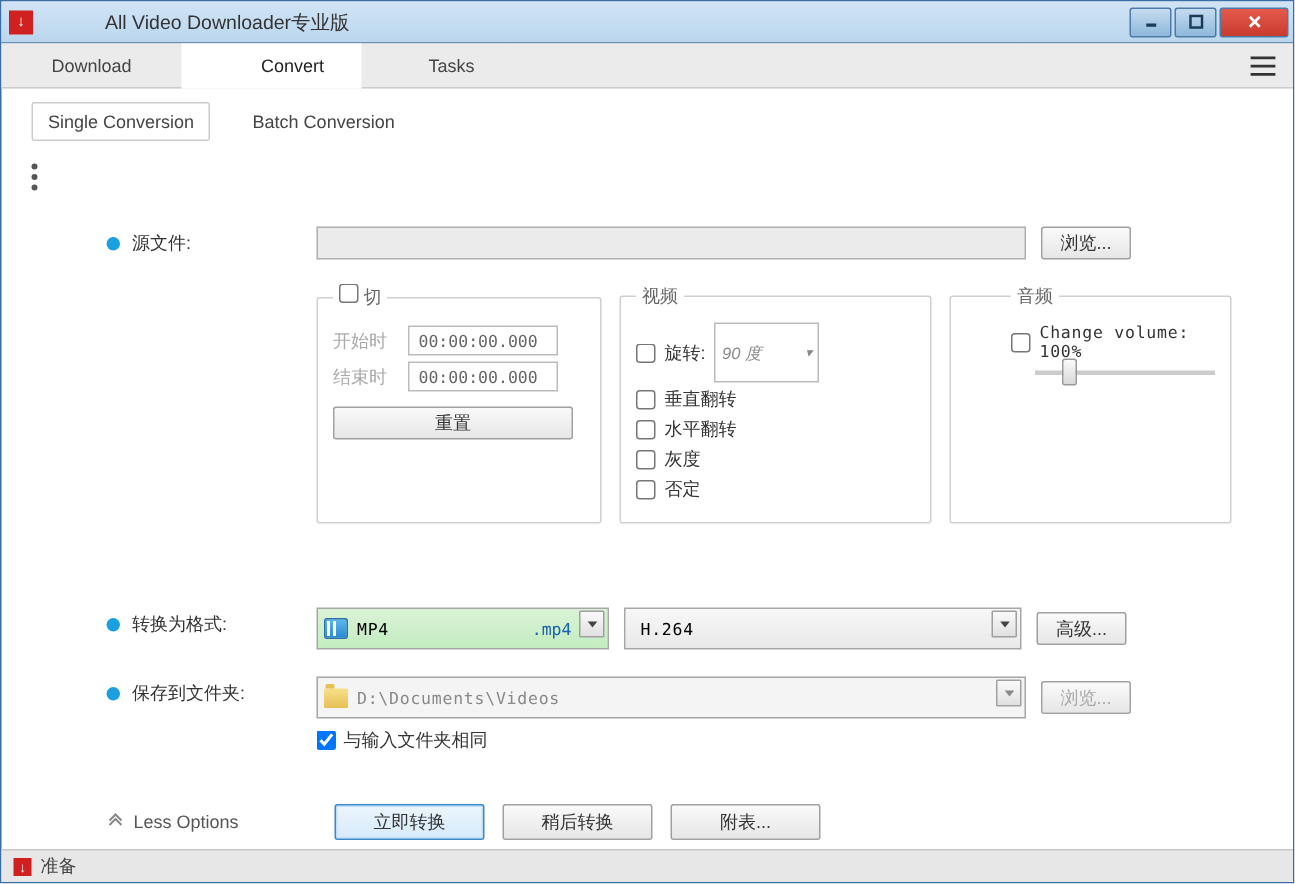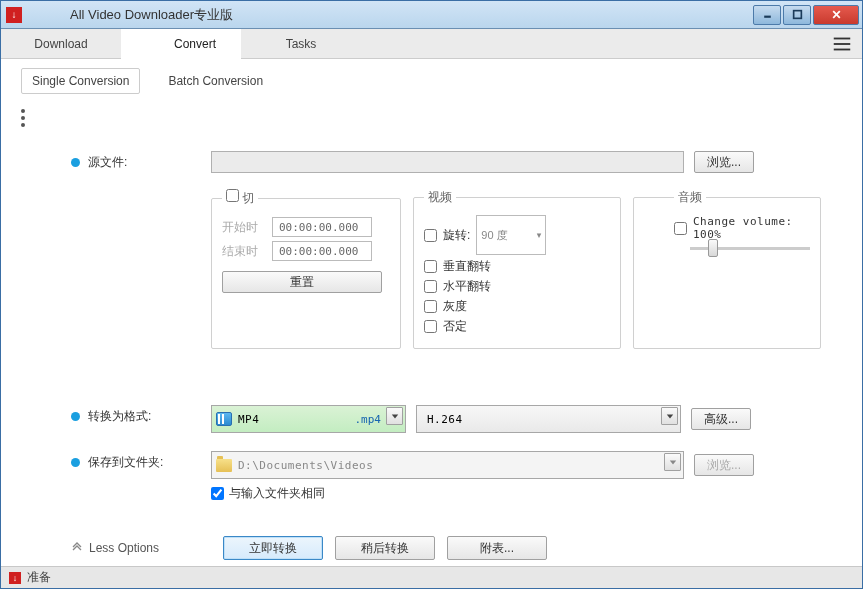--- a/index.html
+++ b/index.html
@@ -48,21 +48,21 @@
   fieldset.audio { width: 180px; padding-left: 40px; }
 
   .grey-label { color: #aaa; }
   .time-input { width: 100px; height: 20px; border: 1px solid #bbb; padding: 2px 6px; font-family: monospace; font-size: 11px; color: #666; }
   .cut-row { display: flex; align-items: center; gap: 10px; margin: 4px 0;}
   .cut-row label { width: 40px; }
   .reset-btn { width: 160px; margin-top: 6px; }
 
   .chk-row { display: flex; align-items: center; gap: 6px; margin: 3px 0; color: #333;}
   .chk-row input[type=checkbox] { width: 13px; height: 13px; }
-  .rotate-combo { height: 20px; width: 70px; border: 1px solid #bbb; padding: 19px 4px; font-size: 11px; display: flex; align-items: center; justify-content: space-between; color: #888;}
+  .rotate-combo { height: 20px; width: 70px; border: 1px solid #bbb; padding: 19px 4px; font-size: 11px; display: flex; align-items: center; justify-content: space-between; color: #888; font-style: italic;}
   .rotate-combo span.caret { font-size:9px; color:#888;}
 
   .slider-wrap { display:flex; align-items:center; margin-top:6px;}
   .slider-track { width: 120px; height: 3px; background: #ccc; position: relative; margin-left: 16px;}
   .slider-thumb { width: 10px; height: 18px; background: linear-gradient(#fafafa,#d8d8d8); border: 1px solid #999; position: absolute; top: -8px; left: 18px; border-radius: 2px;}
 
   .combo { height: 28px; border: 1px solid #a7a7a7; background: linear-gradient(#f7f7f7,#e9e9e9); display:flex; align-items:center; padding:0 4px; position:relative; cursor:pointer;}
   .combo.green { background: linear-gradient(#daf2d5,#c3edc1); }
   .combo .drop { position:absolute; right:2px; top:1px; width:17px; height:18px; border:1px solid #a0a0a0; background:linear-gradient(#fafafa,#e0e0e0); display:flex; align-items:center; justify-content:center; border-radius:1px;}
   .combo .drop svg { width:8px; height:8px;}

